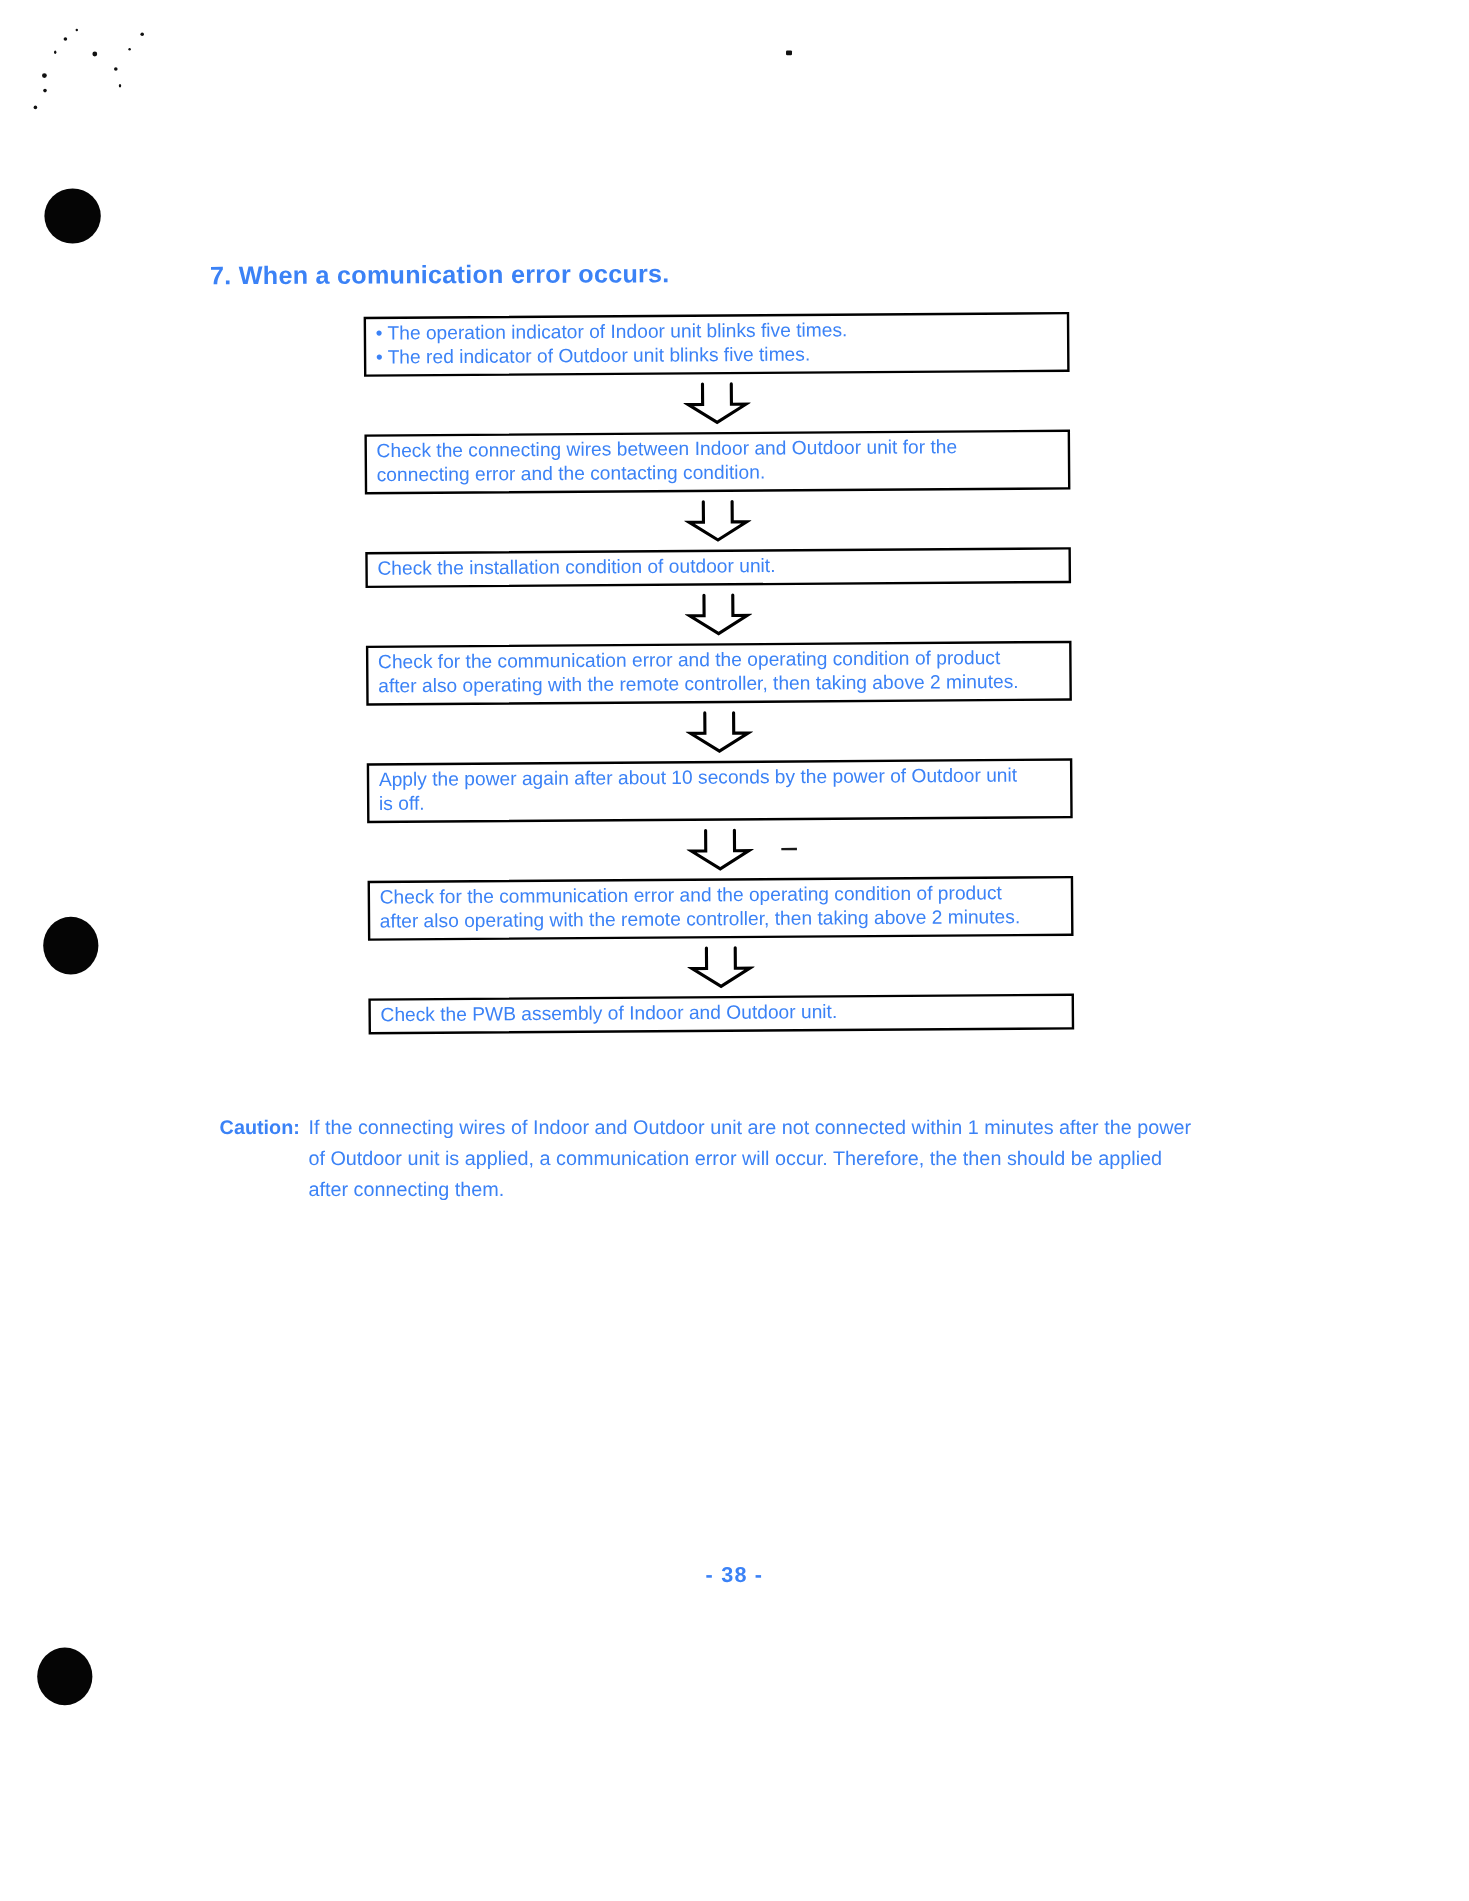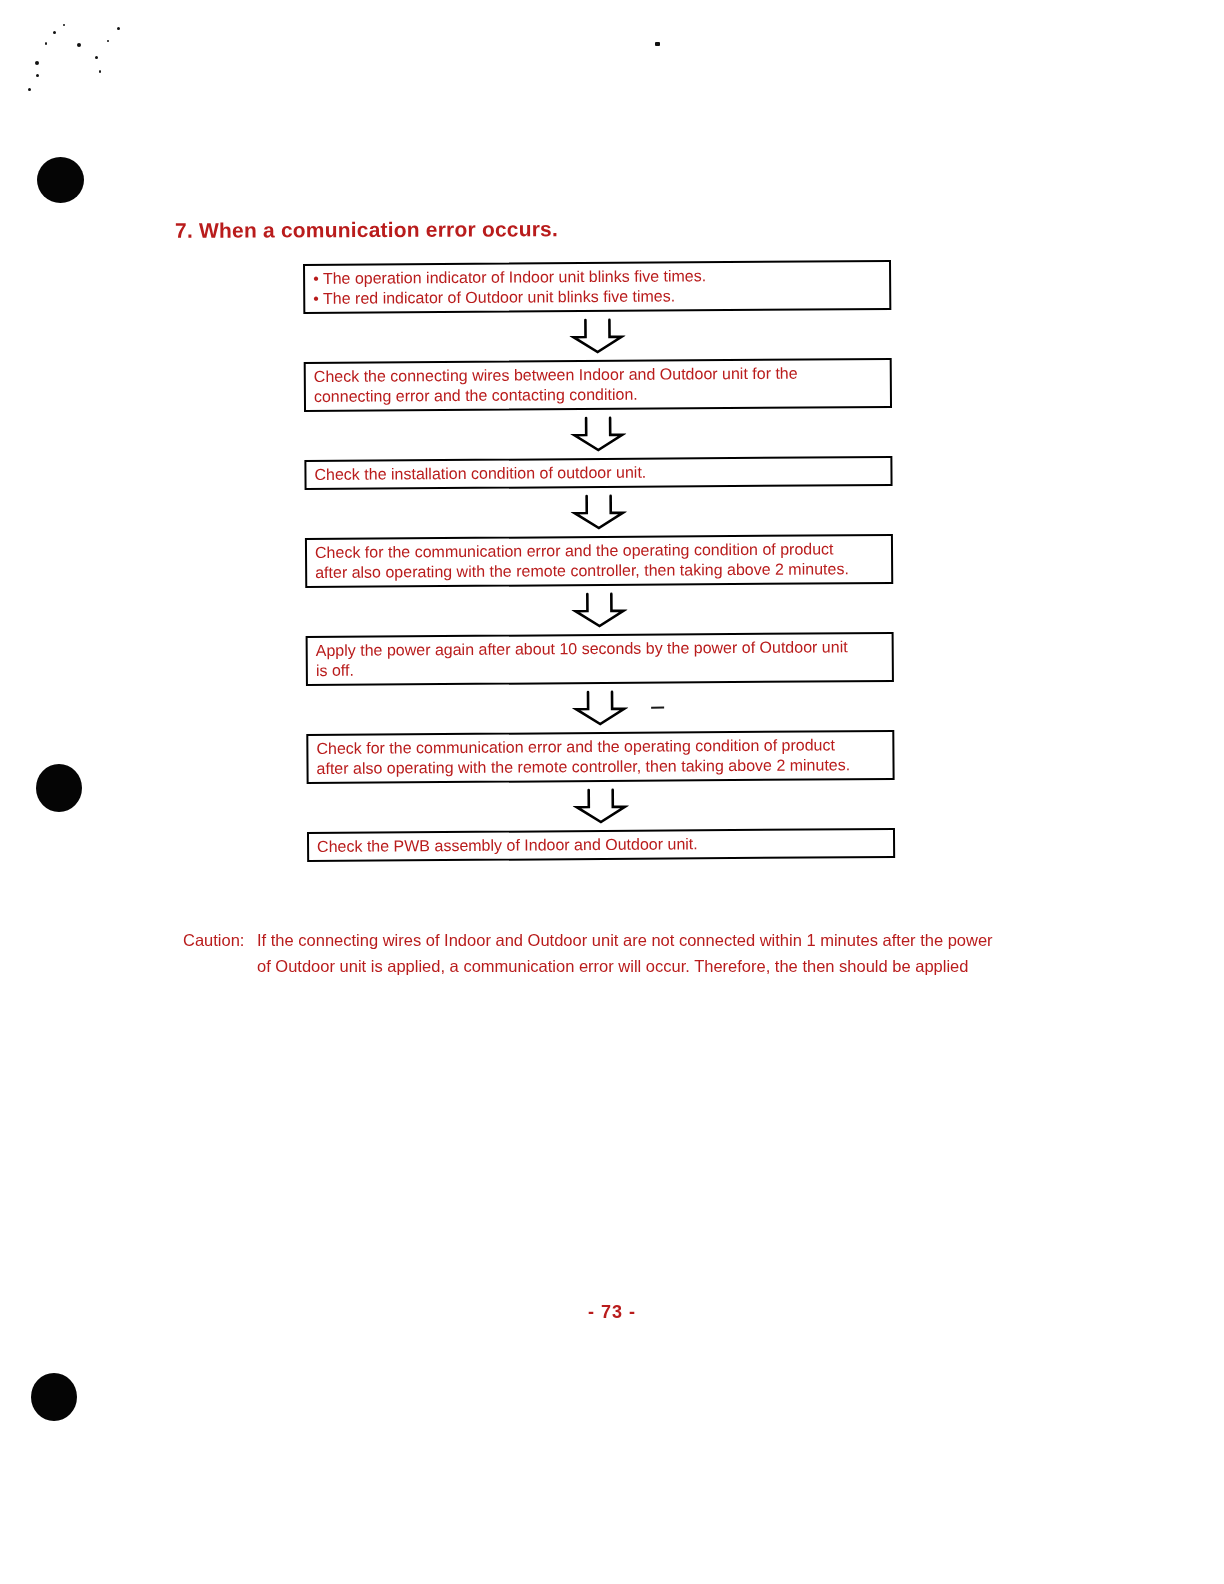--- a/index.html
+++ b/index.html
@@ -1,18 +1,18 @@
 <!DOCTYPE html>
 <html><head>
 <meta charset="utf-8">
 <style>
   html,body { margin:0; padding:0; background:#e8e8e8; }
   .page {
     position:relative; width:1224px; height:1584px; margin:0 auto;
-    background:#ffffff; color:#b91c1c;
+    background:#ffffff; color:#3b82f6;
     font-family:"Liberation Sans", sans-serif;
     overflow:hidden;
   }
 
   
   .heading {
     position:absolute; left:175px; top:218px; margin:0;
     font-size:21px; font-weight:bold; letter-spacing:0.2px;
     transform:rotate(-0.25deg);
   }
@@ -37,21 +37,21 @@
     position:absolute; left:345px; top:23px; width:13px; height:2px;
     background:#1a1a1a;
   }
 
   
   .caution {
     position:absolute; left:183px; top:927px; width:850px;
     font-size:16.5px; line-height:26px;
     padding-left:74px; box-sizing:border-box;
   }
-  .caution-label { position:absolute; left:0; top:0; font-weight:normal; }
+  .caution-label { position:absolute; left:0; top:0; font-weight:bold; }
   .cline { white-space:nowrap; }
 
   
   .page-number {
     position:absolute; left:0; top:1302px; width:100%;
     text-align:center; font-size:18px; font-weight:bold; letter-spacing:1px;
   }
 
   
   .punch-hole { position:absolute; background:#050505; border-radius:50%; }
@@ -155,17 +155,18 @@
     <div class="fbox">
       <div class="line">Check the PWB assembly of Indoor and Outdoor unit.</div>
     </div>
 
   </div>
 
   <div class="caution">
     <span class="caution-label">Caution:</span>
     <div class="cline">If the connecting wires of Indoor and Outdoor unit are not connected within 1 minutes after the power</div>
     <div class="cline">of Outdoor unit is applied, a communication error will occur. Therefore, the then should be applied</div>
+    <div class="cline">after connecting them.</div>
   </div>
 
-  <div class="page-number">- 73 -</div>
+  <div class="page-number">- 38 -</div>
 
 </div>
 
 </body></html>

